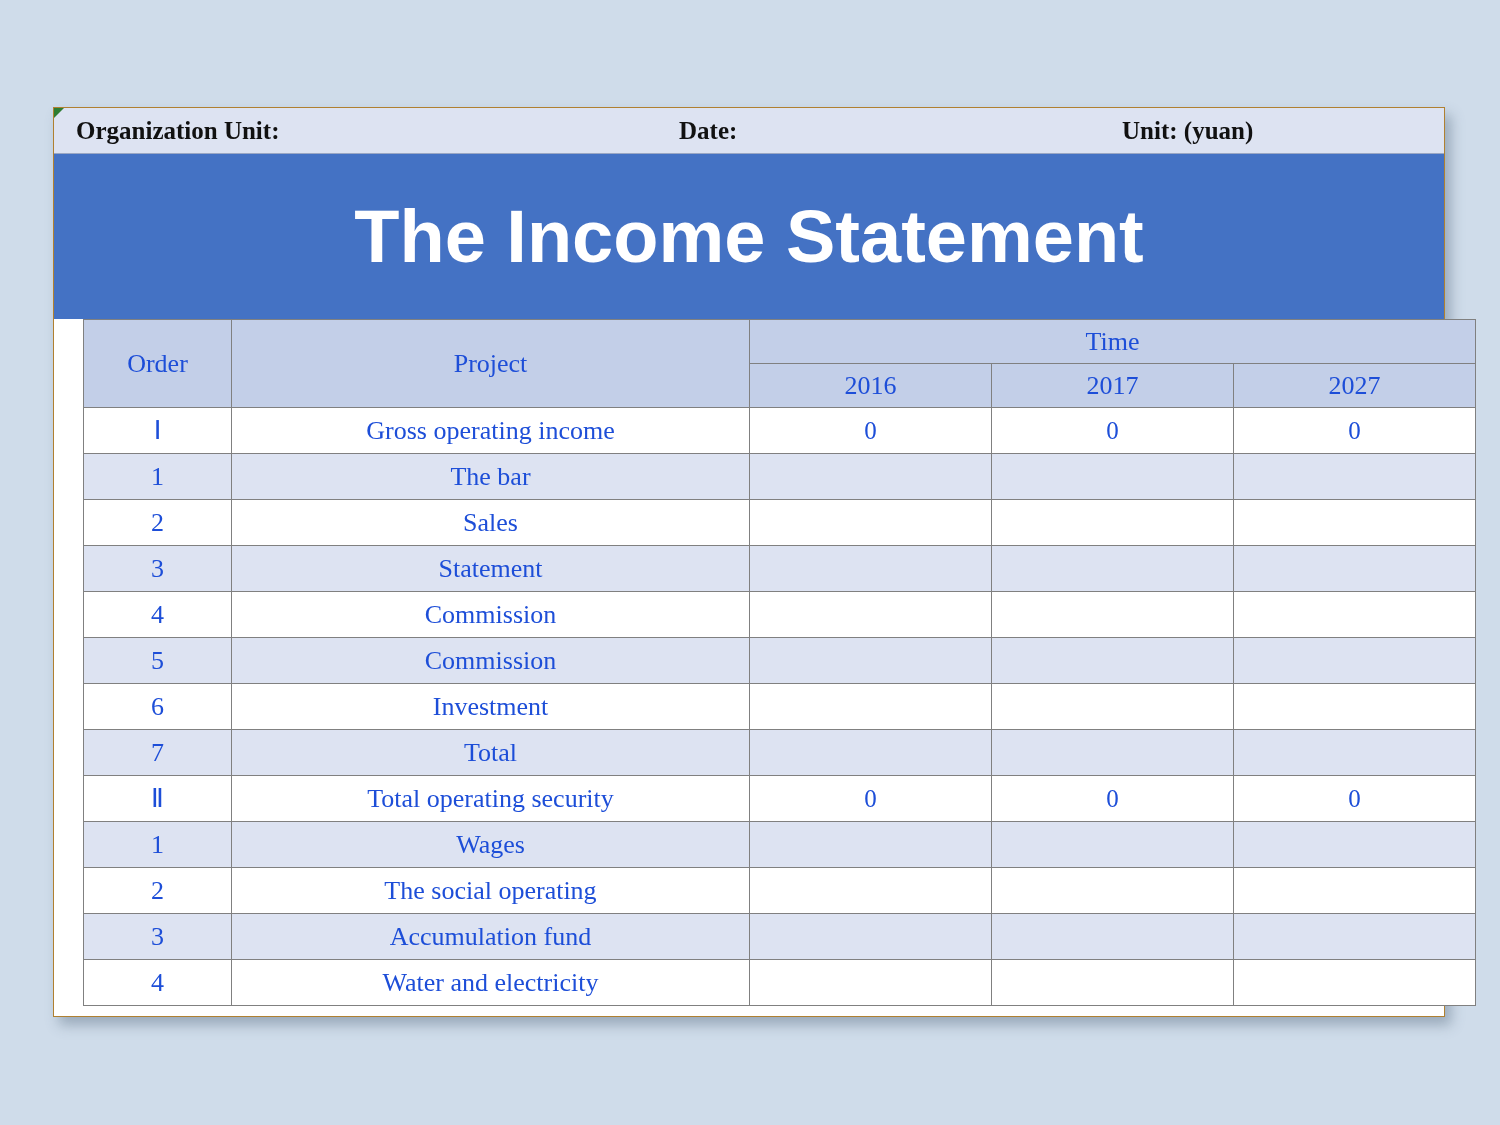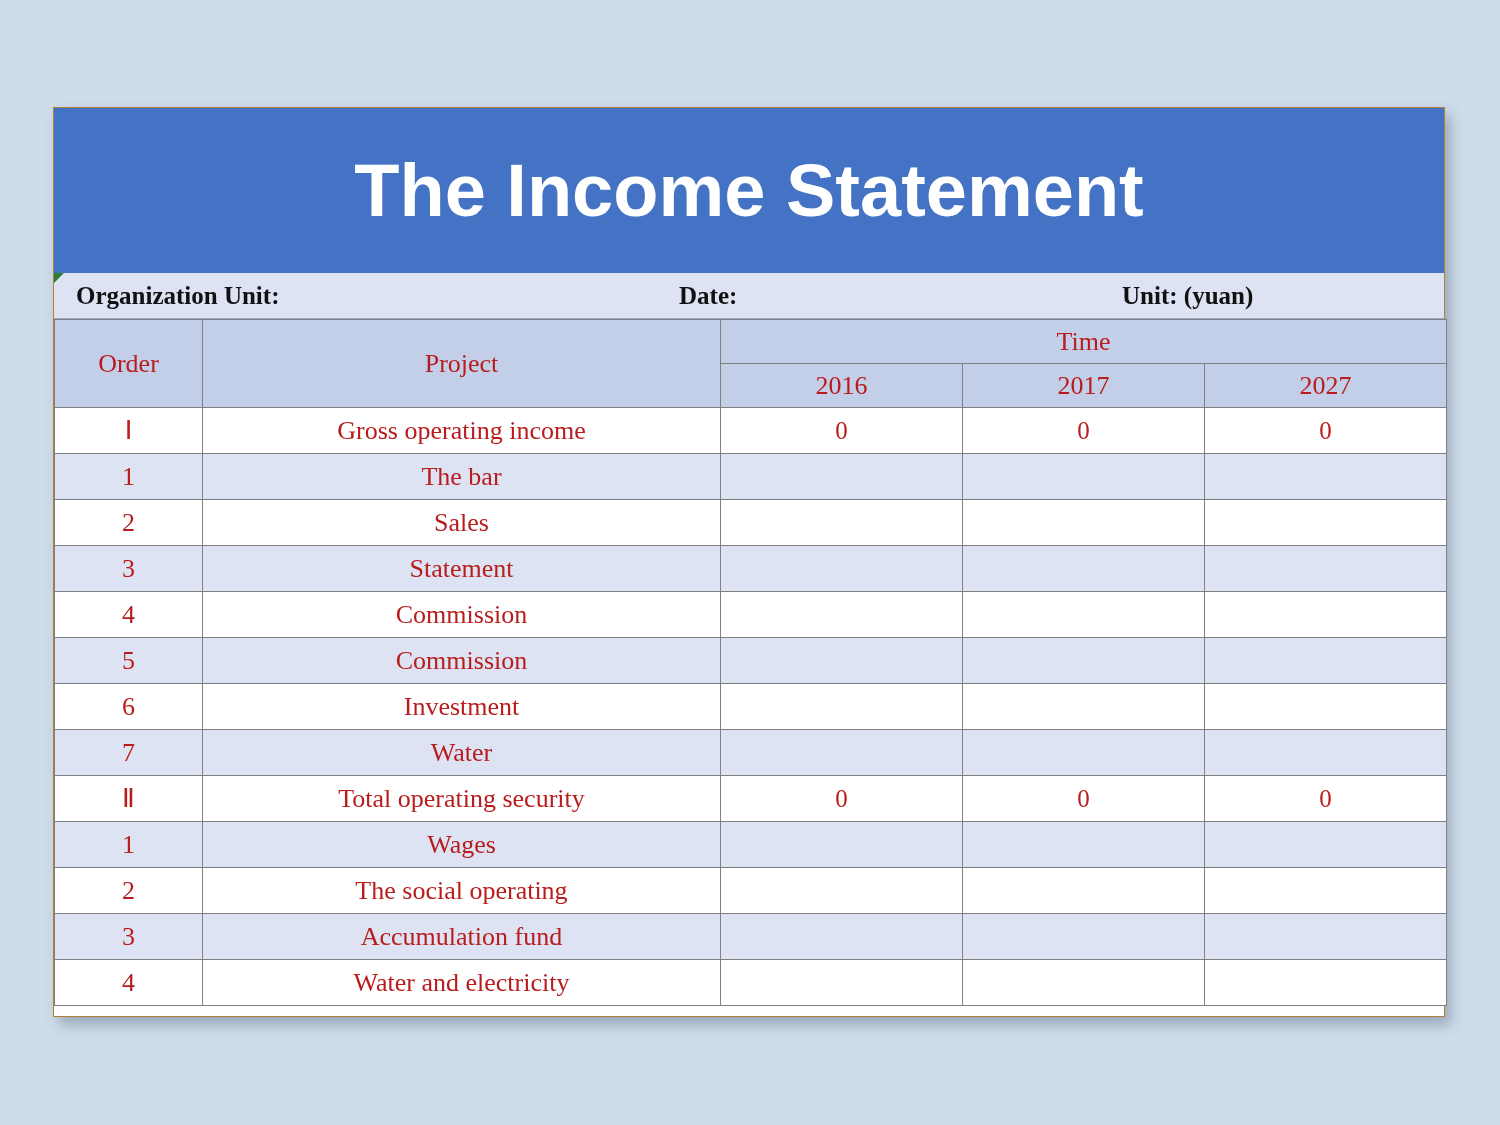--- a/index.html
+++ b/index.html
@@ -67,21 +67,22 @@
   }
   #meta-row .m-org { position: absolute; left: 22px; }
   #meta-row .m-date { position: absolute; left: 625px; }
   #meta-row .m-unit { position: absolute; left: 1068px; }
 
   table.grid {
     border-collapse: collapse;
     width: 100%;
     table-layout: fixed;
     font-size: 26px;
-    color: #b91c1c;
+    color: #1d4ed8;
+    margin-left: 29px;
   }
   table.grid td, table.grid th {
     border: 1px solid #808080;
     text-align: center;
     font-weight: normal;
     padding: 0;
     height: 46px;
     box-sizing: border-box;
   }
   .col-order { width: 148px; }
@@ -99,29 +100,29 @@
   tbody tr.odd td { background: #ffffff; }
   tbody tr.even td { background: #dde3f2; }
 
   td.v-num { font-size: 25px; }
 </style>
 </head>
 <body>
 
 <div id="sheet">
 
-  <div id="title-bar">
-    <div class="title-text">The Income Statement</div>
-  </div>
-
   <div id="meta-row">
     <span class="corner-mark"></span>
     <span class="m-org">Organization Unit:</span>
     <span class="m-date">Date:</span>
     <span class="m-unit">Unit: (yuan)</span>
+  </div>
+
+  <div id="title-bar">
+    <div class="title-text">The Income Statement</div>
   </div>
 
   <table class="grid">
     <colgroup>
       <col class="col-order">
       <col class="col-project">
       <col class="col-year">
       <col class="col-year">
       <col class="col-year">
     </colgroup>
@@ -182,21 +183,21 @@
       </tr>
       <tr class="odd">
         <td>6</td>
         <td>Investment</td>
         <td class="v-num"></td>
         <td class="v-num"></td>
         <td class="v-num"></td>
       </tr>
       <tr class="even">
         <td>7</td>
-        <td>Water</td>
+        <td>Total</td>
         <td class="v-num"></td>
         <td class="v-num"></td>
         <td class="v-num"></td>
       </tr>
       <tr class="odd">
         <td>Ⅱ</td>
         <td>Total operating security</td>
         <td class="v-num">0</td>
         <td class="v-num">0</td>
         <td class="v-num">0</td>

